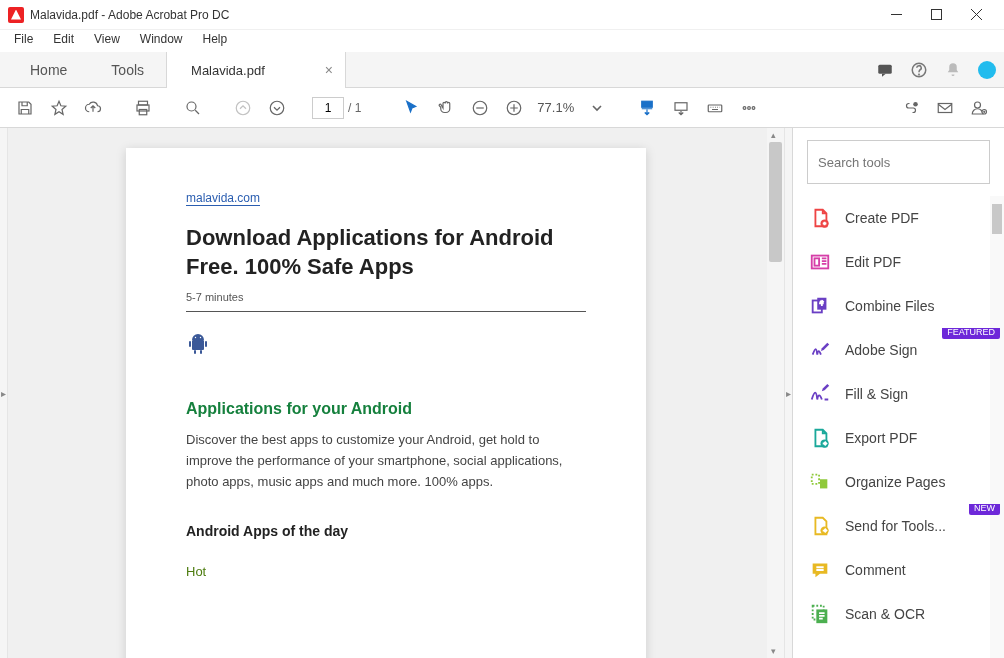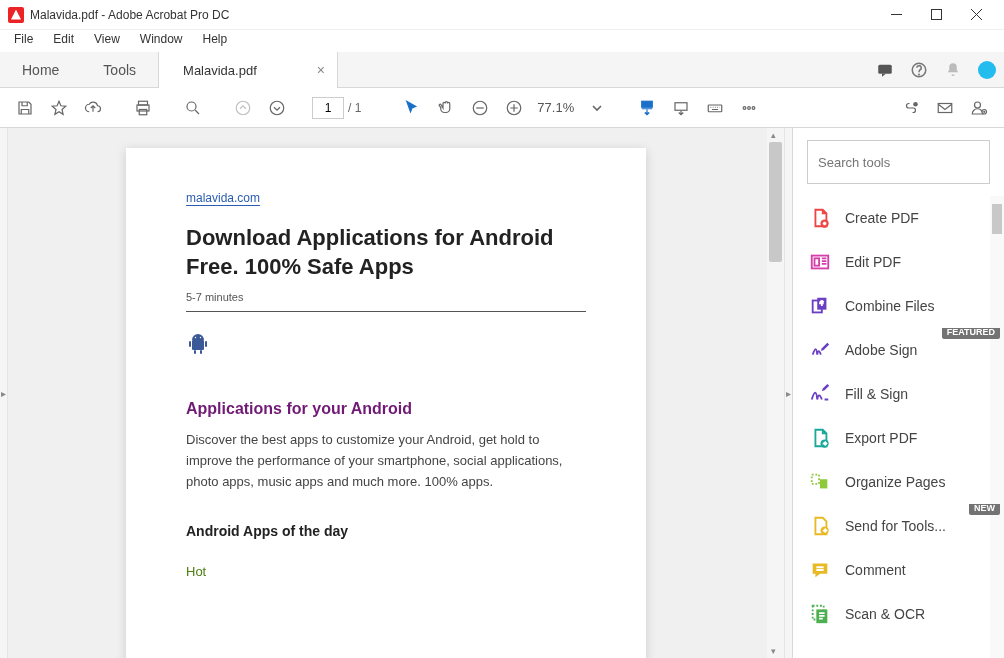--- a/index.html
+++ b/index.html
@@ -11,21 +11,21 @@
 .titlebar .app-icon::after { content: ""; position: absolute; top: 3px; left: 3px; right: 3px; bottom: 3px; background: #fff; clip-path: polygon(50% 0, 100% 100%, 0 100%); }
 .titlebar .title { font-size: 12px; color: #333; flex: 1; }
 .titlebar .win-btn { width: 40px; height: 100%; display: flex; align-items: center; justify-content: center; cursor: pointer; }
 .titlebar .win-btn svg { width: 11px; height: 11px; stroke: #333; stroke-width: 1; fill: none; }
 
 
 .menubar { height: 22px; display: flex; padding: 0 4px; font-size: 12px; color: #333; }
 .menubar .menu-item { padding: 2px 10px; cursor: pointer; }
 
 
-.tabrow { height: 36px; background: #f5f5f5; display: flex; align-items: stretch; border-bottom: 1px solid #d8d8d8; }
+.tabrow { height: 36px; background: #f5f5f5; display: flex; align-items: stretch; border-bottom: 1px solid #d8d8d8; padding-left: 8px; }
 .tabrow .maintab { padding: 0 22px; display: flex; align-items: center; font-size: 14px; color: #555; cursor: pointer; }
 .tabrow .doctab { background: #fff; border-left: 1px solid #d8d8d8; border-right: 1px solid #d8d8d8; padding: 0 12px 0 24px; display: flex; align-items: center; font-size: 13px; color: #333; position: relative; min-width: 180px; justify-content: space-between; margin-bottom: -1px; }
 .tabrow .doctab .close-x { color: #888; font-size: 14px; cursor: pointer; margin-left: 20px; }
 .tabrow .spacer { flex: 1; }
 .tabrow .right-ico { width: 34px; display: flex; align-items: center; justify-content: center; cursor: pointer; }
 .tabrow .right-ico svg, .tabrow .right-ico .avatar { width: 18px; height: 18px; }
 .avatar { border-radius: 50%; background: #22bcee; }
 
 
 .toolbar { height: 40px; background: #fff; border-bottom: 1px solid #d8d8d8; display: flex; align-items: center; padding: 0 10px; gap: 4px; }
@@ -45,35 +45,35 @@
 .doc-area { flex: 1; background: #f0f0f0; position: relative; display: flex; justify-content: center; overflow: hidden; padding-top: 20px; }
 .doc-area .vscroll { position: absolute; right: 0; top: 0; bottom: 0; width: 17px; background: #f5f5f5; }
 .doc-area .vscroll .thumb { position: absolute; left: 2px; right: 2px; top: 0; height: 120px; background: #c8c8c8; border-radius: 2px; }
 .doc-area .vscroll .arr { position: absolute; left: 4px; font-size: 9px; color: #888; }
 .page { width: 520px; background: #fff; box-shadow: 0 2px 10px rgba(0,0,0,.15); padding: 40px 60px 20px; margin-right: 20px; color: #333; height: 700px; }
 .page .domain { font-size: 12px; color: #2a5db0; border-bottom: 1px solid #2a5db0; display: inline-block; margin-bottom: 18px; }
 .page h1 { font-size: 22px; font-weight: 700; color: #222; line-height: 1.3; }
 .page .mins { font-size: 11px; color: #555; margin: 10px 0 8px; }
 .page hr { border: none; border-top: 1px solid #555; margin-bottom: 20px; }
 .page .android-ico { width: 24px; height: 24px; color: #3b5998; margin-bottom: 25px; }
-.page h2 { font-size: 16px; font-weight: 700; margin: 15px 0 12px; color: #701a75; }
+.page h2 { font-size: 16px; font-weight: 700; margin: 15px 0 12px; color: #15803d; }
 .page p { font-size: 13px; line-height: 1.6; color: #444; }
 .page h3 { font-size: 14px; font-weight: 700; margin: 30px 0 25px; color: #222; }
 .page h4 { font-size: 13px; font-weight: 400; color: #4d7c0f; }
 .right-rail { width: 8px; background: #f5f5f5; display: flex; align-items: center; justify-content: center; cursor: pointer; border-left: 1px solid #e5e5e5; color: #888; font-size: 10px; writing-mode: vertical-rl; }
 
 
 .tools-panel { width: 212px; background: #fff; border-left: 1px solid #d8d8d8; display: flex; flex-direction: column; }
 .tools-panel .search-wrap { padding: 12px 14px; }
 .tools-panel .search-in { width: 100%; height: 44px; border: 1px solid #ccc; padding: 0 10px; font-size: 13px; color: #888; }
 .tools-panel .tool-list { flex: 1; position: relative; }
 .tools-panel .tool-item { display: flex; align-items: center; padding: 11px 16px; font-size: 14px; color: #444; cursor: pointer; position: relative; white-space: nowrap; overflow: hidden; text-overflow: ellipsis; }
 .tools-panel .tool-item .tico { width: 22px; height: 22px; margin-right: 14px; flex-shrink: 0; }
 .tools-panel .tool-item .lbl { flex: 1; overflow: hidden; text-overflow: ellipsis; }
-.tools-panel .badge { position: absolute; right: 4px; top: -3px; background: #737373; color: #fff; font-size: 9px; font-weight: 700; padding: 2px 5px; border-radius: 2px; }
+.tools-panel .badge { position: absolute; right: 4px; top: -3px; background: #6d28d9; color: #fff; font-size: 9px; font-weight: 400; padding: 2px 5px; border-radius: 2px; }
 .tools-panel .plist-scroll { position: absolute; right: 0; top: 0; bottom: 0; width: 14px; background: #f9f9f9; }
 .tools-panel .plist-scroll .thumb { position: absolute; left: 2px; right: 2px; top: 8px; height: 30px; background: #c8c8c8; }
 </style>
 </head>
 <body>
 
 <div class="titlebar">
   <div class="app-icon"></div>
   <div class="title">Malavida.pdf - Adobe Acrobat Pro DC</div>
   <div class="win-btn">

